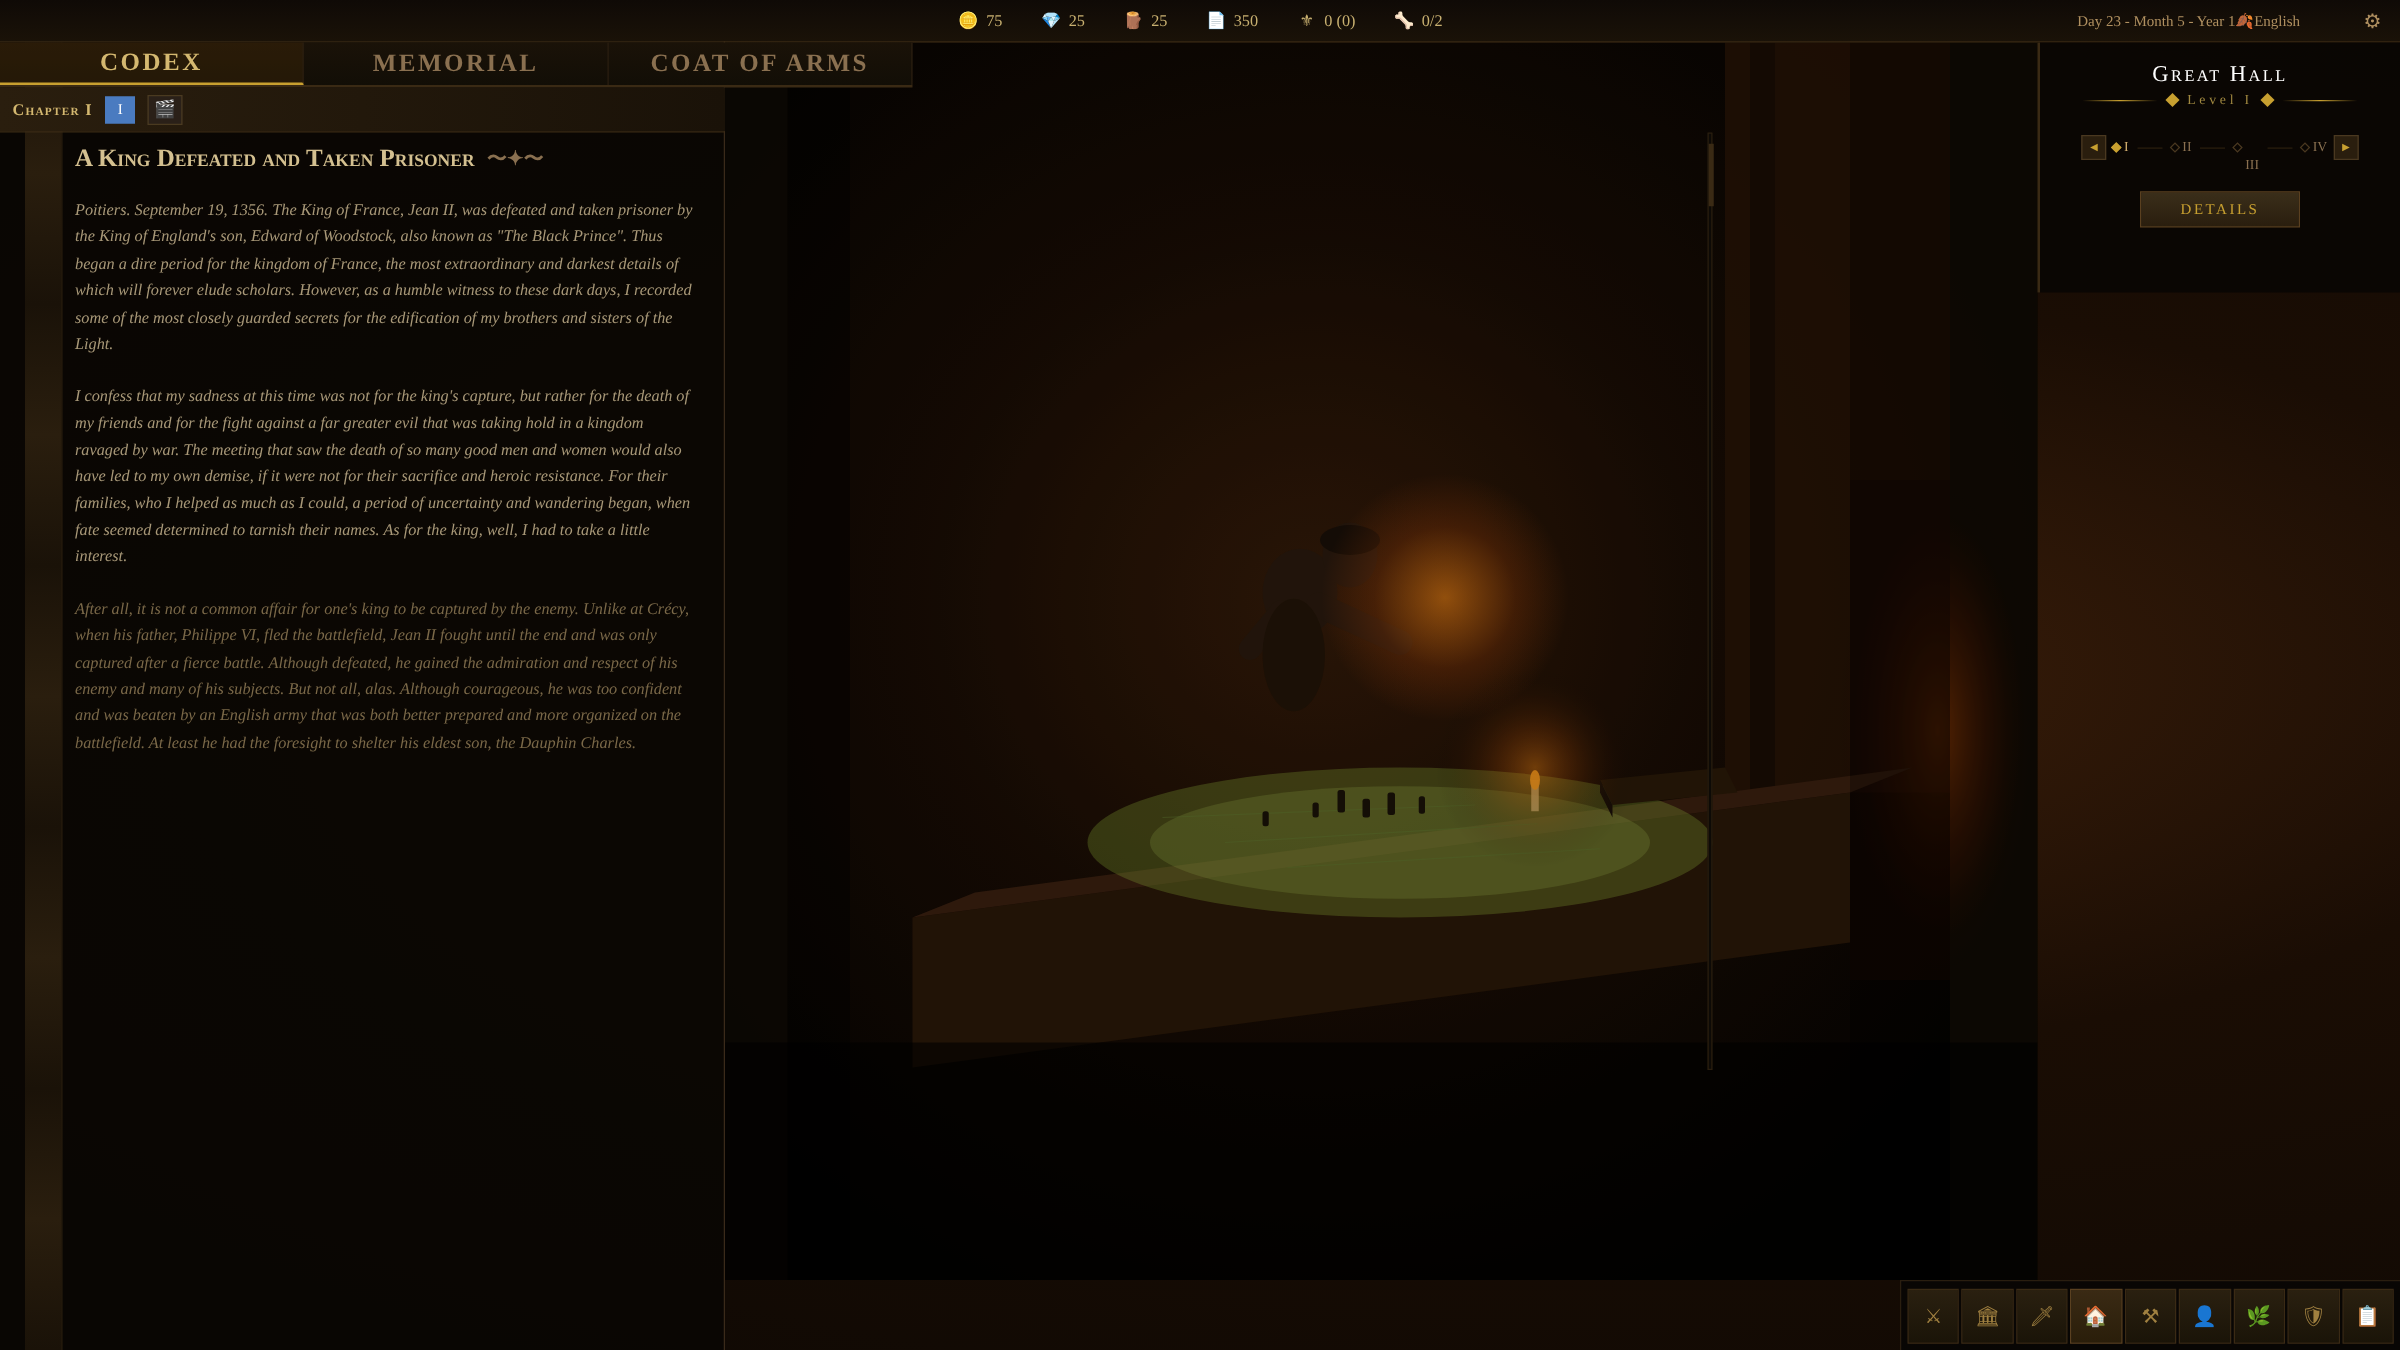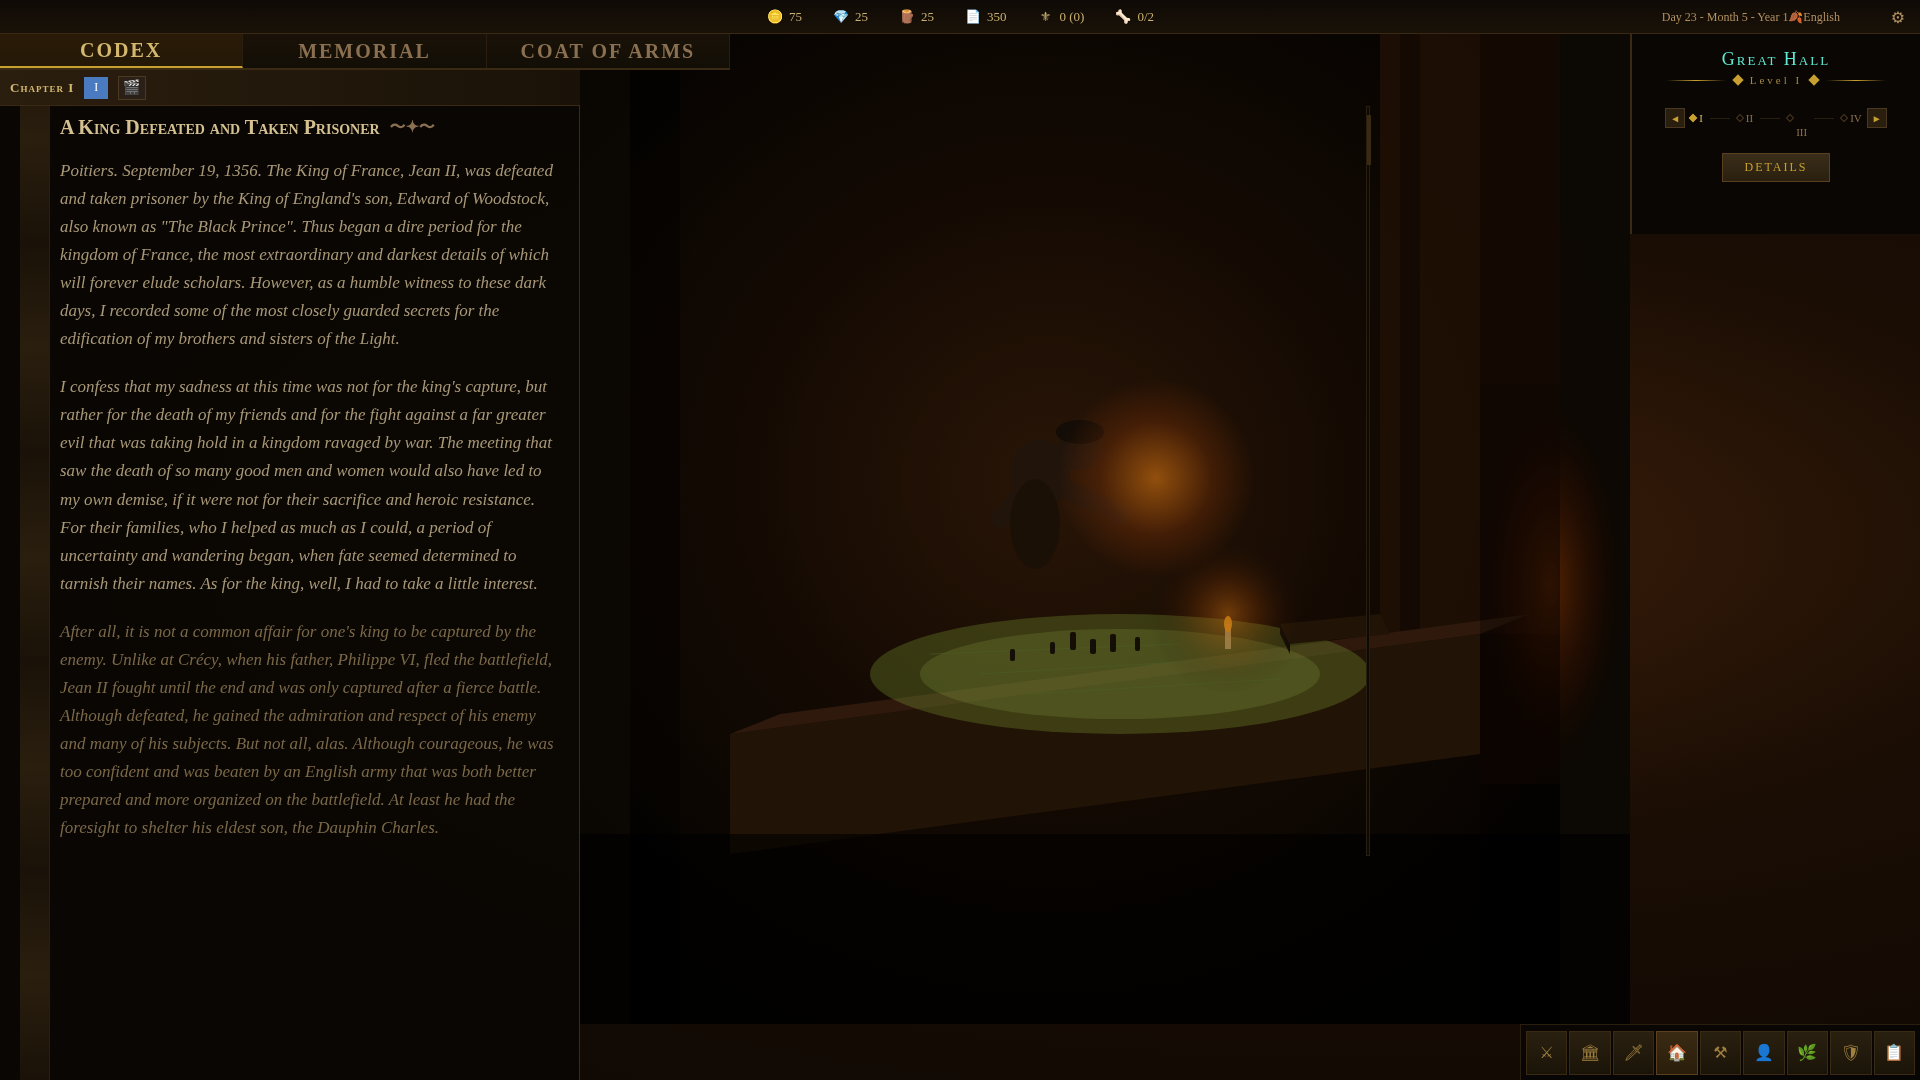--- a/index.html
+++ b/index.html
@@ -208,21 +208,21 @@
       align-items: center;
       gap: 10px;
     }
 
     .title-ornament {
       color: #8a7050;
       font-size: 16px;
     }
 
     .story-paragraph {
-      font-size: 17px;
+      font-size: 13px;
       line-height: 1.65;
       color: #a89878;
       font-style: italic;
       margin-bottom: 20px;
       font-family: Liberation Serif, serif;
     }
 
     .story-paragraph.fading {
       color: #7a6848;
     }
@@ -235,21 +235,21 @@
       width: 290px;
       height: 200px;
       background: rgba(8, 6, 4, 0.85);
       border-left: 2px solid #3a2a14;
       z-index: 10;
       padding: 15px;
     }
 
     #hall-title {
       font-size: 18px;
-      color: #5eead4;
+      color: #ffffff;
       text-align: center;
       font-variant: small-caps;
       letter-spacing: 2px;
       margin-bottom: 4px;
     }
 
     #hall-divider {
       display: flex;
       align-items: center;
       justify-content: center;
@@ -305,21 +305,21 @@
       transform: rotate(45deg);
     }
 
     .level-dot.active {
       background: #c8a030;
       border-color: #c8a030;
     }
 
     #details-btn {
       display: block;
-      width: 108px;
+      width: 128px;
       margin: 0 auto;
       padding: 6px 0;
       background: linear-gradient(to bottom, #3a2e1a, #2a1e0e);
       border: 1px solid #5a4020;
       color: #c8a030;
       text-align: center;
       letter-spacing: 2px;
       font-size: 12px;
       font-variant: small-caps;
       cursor: pointer;

